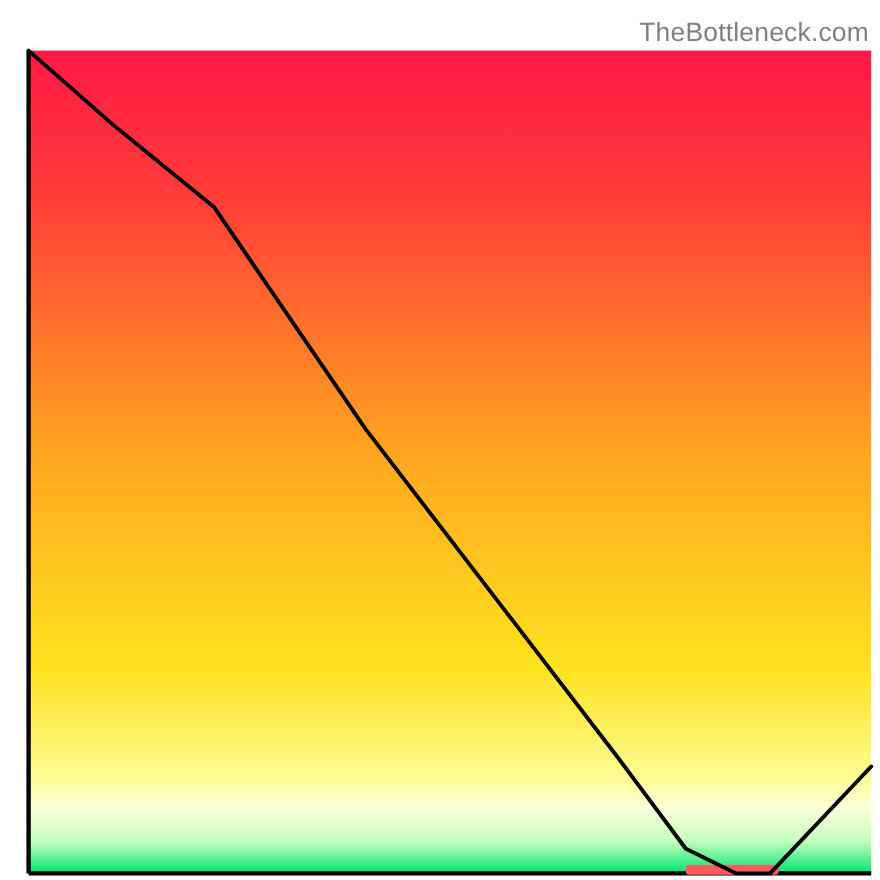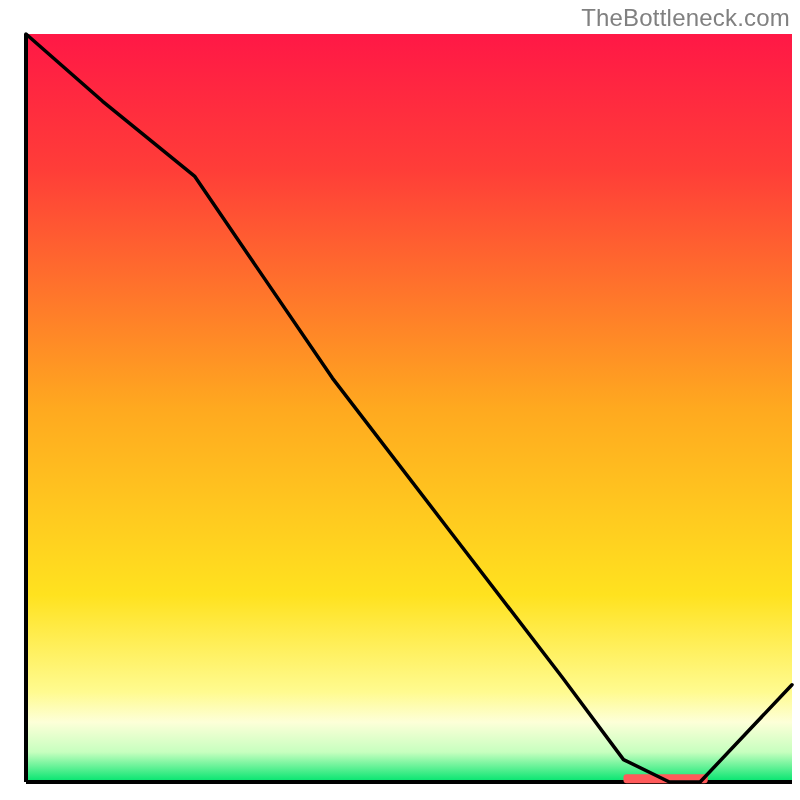--- a/index.html
+++ b/index.html
@@ -8,20 +8,21 @@
     width: 800px;
     height: 800px;
     overflow: hidden;
     font-family: Arial, Helvetica, sans-serif;
     background: #fff;
   }
   .canvas {
     position: relative;
     width: 800px;
     height: 716px;
+    margin-top: 12px;
   }
   .attribution {
     position: absolute;
     top: 4px;
     right: 10px;
     font-size: 24px;
     font-weight: 500;
     color: #808080;
     letter-spacing: 0.2px;
   }

